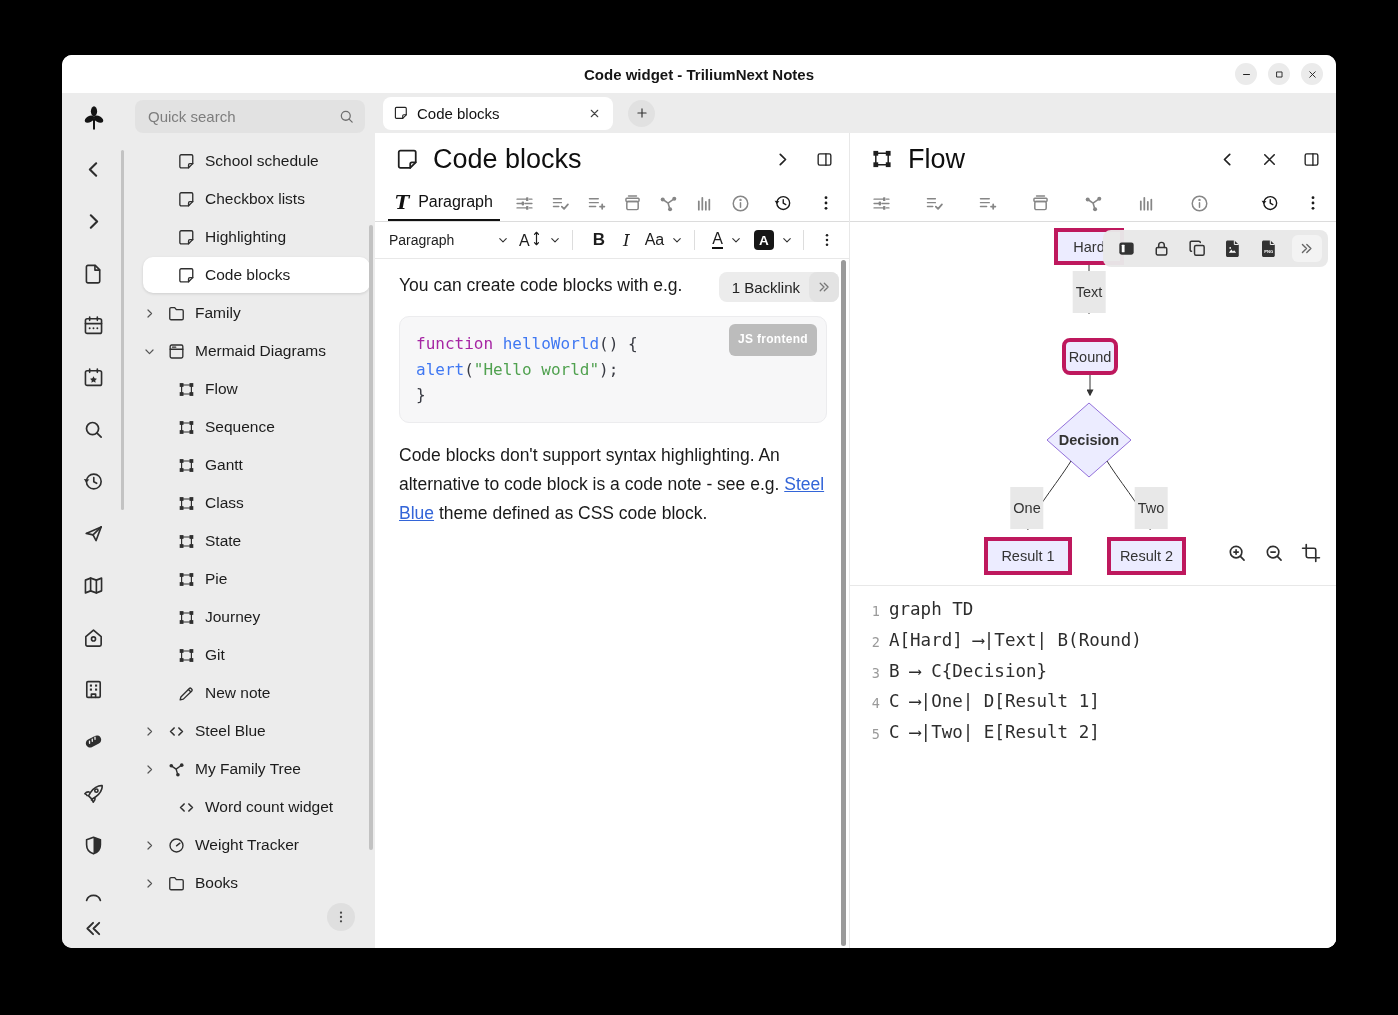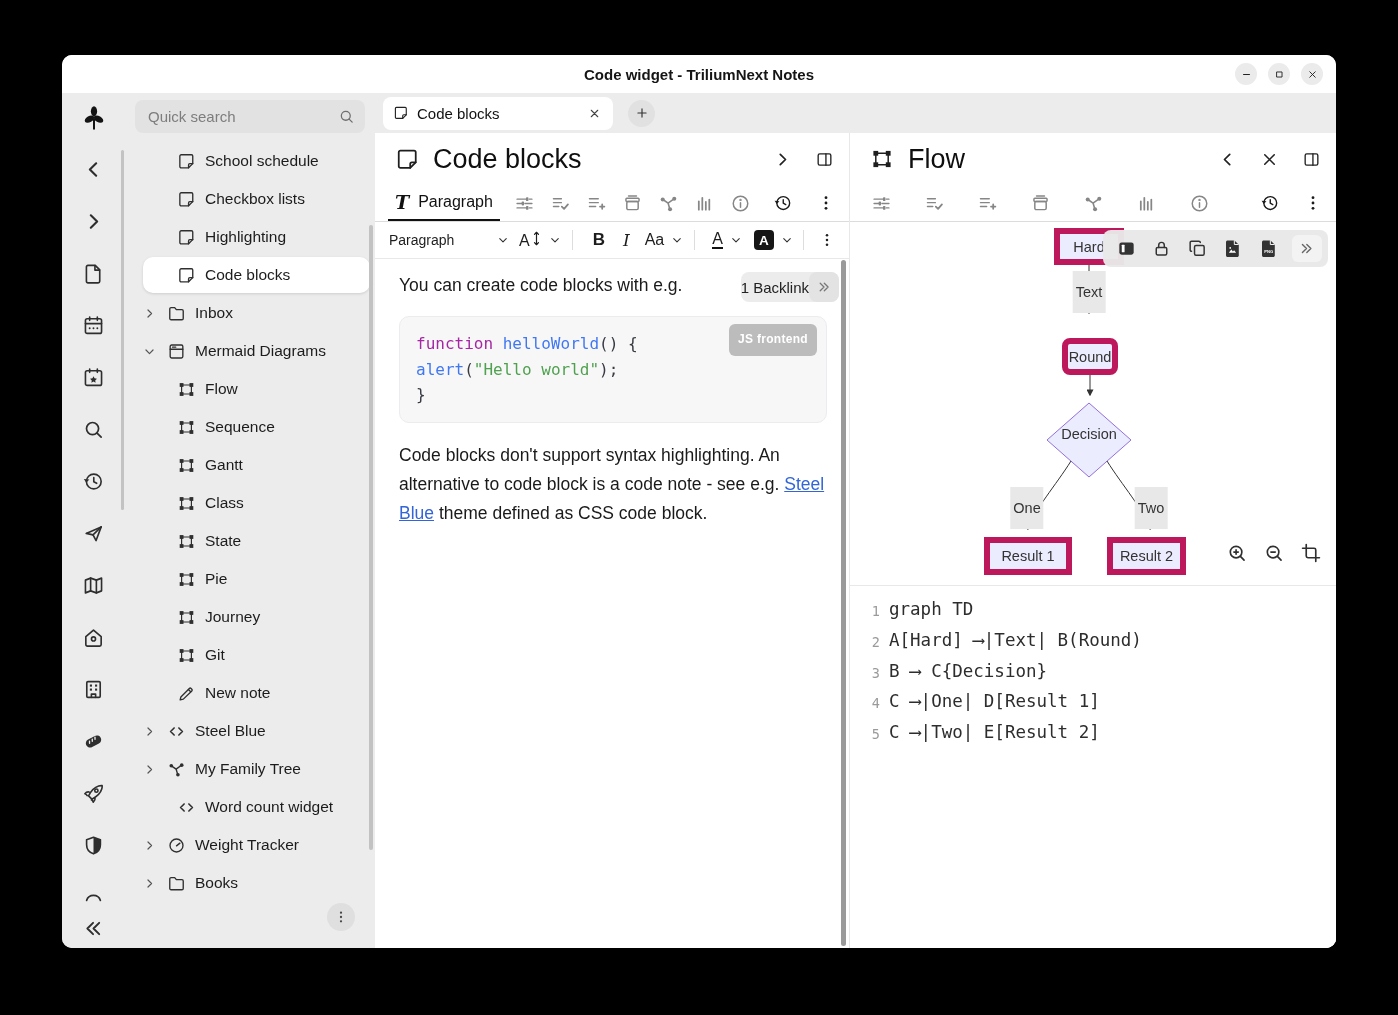--- a/index.html
+++ b/index.html
@@ -106,29 +106,29 @@
   
   .content { position:relative; padding:12px 22px 0 24px; font-size:17.5px; line-height:29px; color:#1a1a1a; }
   .content .line { display:block; }
   .codeblock { position:relative; margin:16px 0 18px 0; background:#f7f7f8; border:1px solid #ececee; border-radius:10px; padding:14px 16px;
                font-family:"DejaVu Sans Mono", monospace; font-size:16px; line-height:25.5px; color:#383a42; }
   .codeblock .badge { position:absolute; top:7px; right:9px; background:#bcbcbc; color:#fff; font-family:"Liberation Sans",sans-serif;
                       font-size:12px; font-weight:bold; border-radius:6px; padding:3px 9px; letter-spacing:.3px; }
   .tok-k { color:#a626a4; } .tok-f { color:#4078f2; } .tok-s { color:#50a14f; }
   .content a { color:#3365d8; }
   .backlink { position:absolute; top:139px; right:10px; height:30px; background:#ececec; border-radius:8px;
-              display:flex; align-items:center; font-size:15px; color:#222; }
+              display:flex; align-items:center; padding-left:13px; gap:9px; font-size:15px; color:#222; }
   .backlink .more { width:30px; height:30px; border-radius:8px; background:#e3e3e3; color:#777; }
   .backlink .more svg { width:14px; height:14px; stroke-width:2; }
   .c-scroll { position:absolute; right:3px; top:127px; width:5px; height:686px; background:#9a9a9a; border-radius:3px; }
 
   
   .diagram { position:relative; height:364px; border-bottom:1px solid #e8e8e8; overflow:hidden; }
   .diagram svg.edges { position:absolute; left:0; top:0; }
-  .dnode { position:absolute; background:#ECECFF; border:6px solid #be185d; color:#333; font-size:14.5px;
+  .dnode { position:absolute; background:#ECECFF; border:4px solid #be185d; color:#333; font-size:14.5px;
            display:flex; align-items:center; justify-content:center; z-index:1; }
   .dnode.rounded { border-radius:8px; }
   .dlabel { position:absolute; transform:translate(-50%,-50%); background:#e8e8e8; padding:13px 3px; font-size:14.5px; color:#333; z-index:2; white-space:nowrap; }
   .dec-lbl { position:absolute; transform:translate(-50%,-50%); font-size:14.5px; color:#333; z-index:2; }
   .mtoolbar { position:absolute; top:8px; right:8px; width:225px; height:37px; background:rgba(232,232,232,.97); border-radius:8px;
               display:flex; align-items:center; justify-content:space-between; padding:0 6px 0 11px; z-index:5; color:#333; }
   .mtoolbar .icon-btn { width:24px; height:24px; }
   .mtoolbar svg { width:21px; height:21px; }
   .mtoolbar .boxed { background:#f3f3f3; border-radius:6px; width:30px; height:27px; color:#666; }
   .mtoolbar .boxed svg { width:15px; height:15px; stroke-width:2; }
@@ -533,21 +533,21 @@
               <span class="exp">
                 <svg class="ic">
                   <use href="#i-chevR"></use>
                 </svg>
               </span>
               <span class="nicon">
                 <svg class="ic" style="width:19px;height:19px">
                   <use href="#i-folder"></use>
                 </svg>
               </span>
-              <span class="lbl">Inbox</span>
+              <span class="lbl">Family</span>
             </div>
             <div class="trow">
               <span class="exp">
                 <svg class="ic">
                   <use href="#i-chevD"></use>
                 </svg>
               </span>
               <span class="nicon">
                 <svg class="ic" style="width:19px;height:19px">
                   <use href="#i-book"></use>
@@ -986,21 +986,21 @@
                 </defs>
                 <polygon points="239,181 281,218 239,255 197,218" fill="#ECECFF" stroke="#9370DB" stroke-width="1"></polygon>
                 <path d="M239 43 V91" fill="none" stroke="#333" stroke-width="1" marker-end="url(#arr)"></path>
                 <path d="M240 137 V173" fill="none" stroke="#333" stroke-width="1" marker-end="url(#arr)"></path>
                 <path d="M221 239 C206 263 184 288 178 307" fill="none" stroke="#333" stroke-width="1" marker-end="url(#arr)"></path>
                 <path d="M257 239 C272 263 294 288 300 307" fill="none" stroke="#333" stroke-width="1" marker-end="url(#arr)"></path>
               </svg>
 
             <div class="dnode" style="left: 204px; top: 6px; width: 70px; height: 37px;">Hard</div>
                 <div class="dnode rounded" style="left: 212px; top: 116px; width: 56px; height: 37px;">Round</div>
-                <div class="dec-lbl" style="left: 239px; top: 212px;">Decision</div>
+                <div class="dec-lbl" style="left: 239px; top: 218px; font-weight: bold;">Decision</div>
                 <div class="dnode" style="left: 134px; top: 315px; width: 88px; height: 38px;">Result 1</div>
                 <div class="dnode" style="left: 257px; top: 315px; width: 79px; height: 38px;">Result 2</div>
                 <div class="dlabel" style="left: 239px; top: 70px;">Text</div>
                 <div class="dlabel" style="left: 177px; top: 286px;">One</div>
                 <div class="dlabel" style="left: 301px; top: 286px;">Two</div>
                 <div class="mtoolbar" id="mtoolbar">
                   <button class="icon-btn">
                     <svg class="ic">
                       <use href="#i-panel"></use>
                     </svg>

